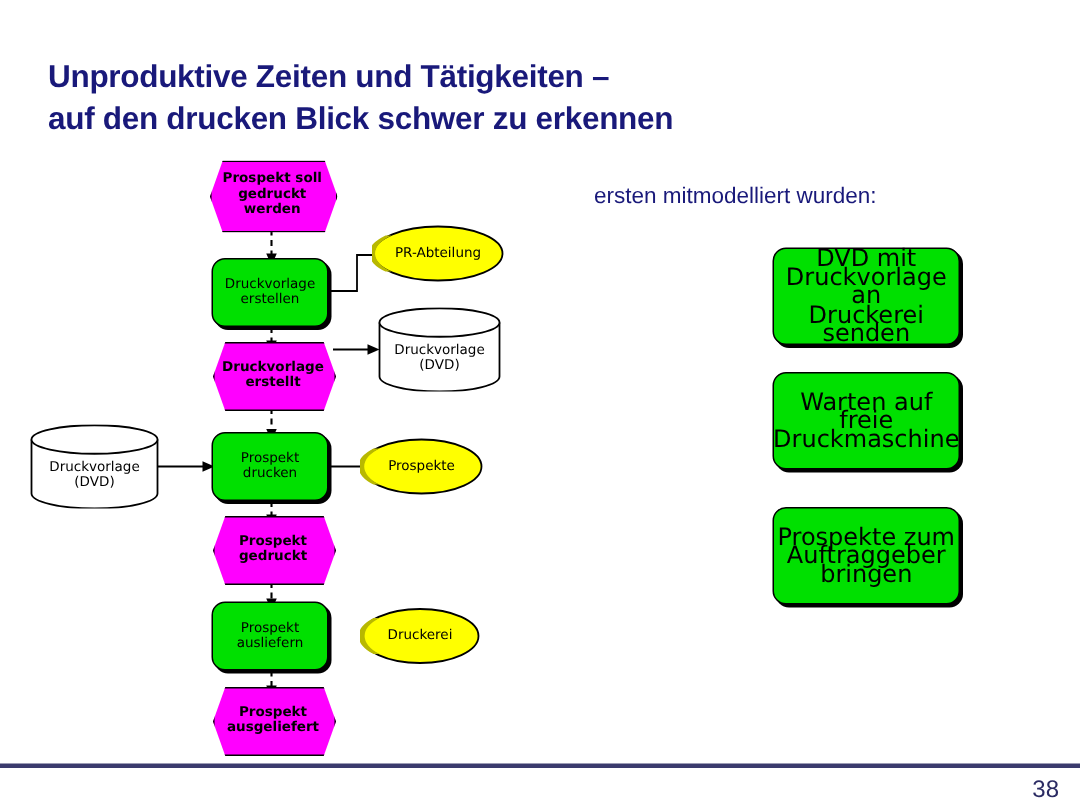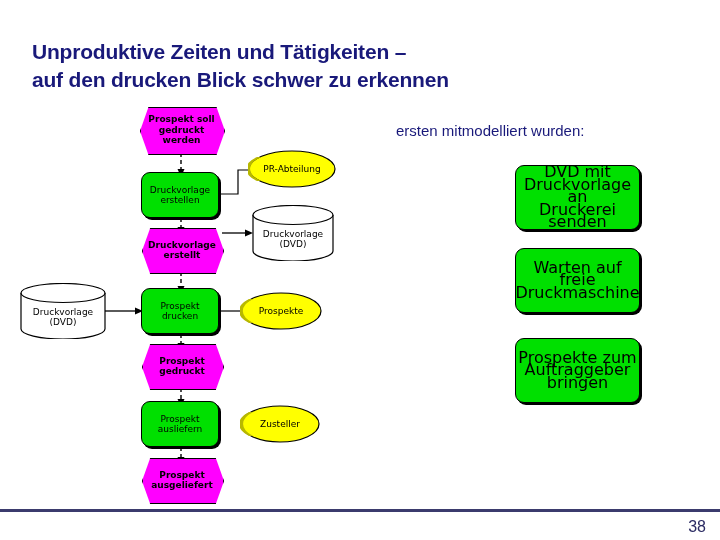--- a/index.html
+++ b/index.html
@@ -257,21 +257,21 @@
     <div class="node task" style="left:141px; top:306px; width:78px; height:46px;">
       <span>Prospekt
 ausliefern</span>
     </div>
 
     <div class="org-wrap" style="left:240px; top:310px; width:80px; height:38px;">
       <svg width="80" height="38">
         <ellipse cx="40" cy="19" rx="39" ry="18" fill="#ffff00" stroke="#000" stroke-width="1.2"></ellipse>
         <path d="M 9 7 A 39 18 0 0 0 9 31 L 13 31 A 39 18 0 0 1 13 7 Z" fill="#b8b800"></path>
       </svg>
-      <div class="org-label">Zusteller</div>
+      <div class="org-label">Druckerei</div>
     </div>
 
     <div class="hex-wrap" style="left:142px; top:363px; width:80px; height:44px;">
       <div class="hex hex-outline"></div>
       <div class="hex-label">Prospekt
 ausgeliefert</div>
     </div>
 
     <div class="node task big" style="left:515px; top:70px; width:125px; height:65px;">
       <span>DVD mit

